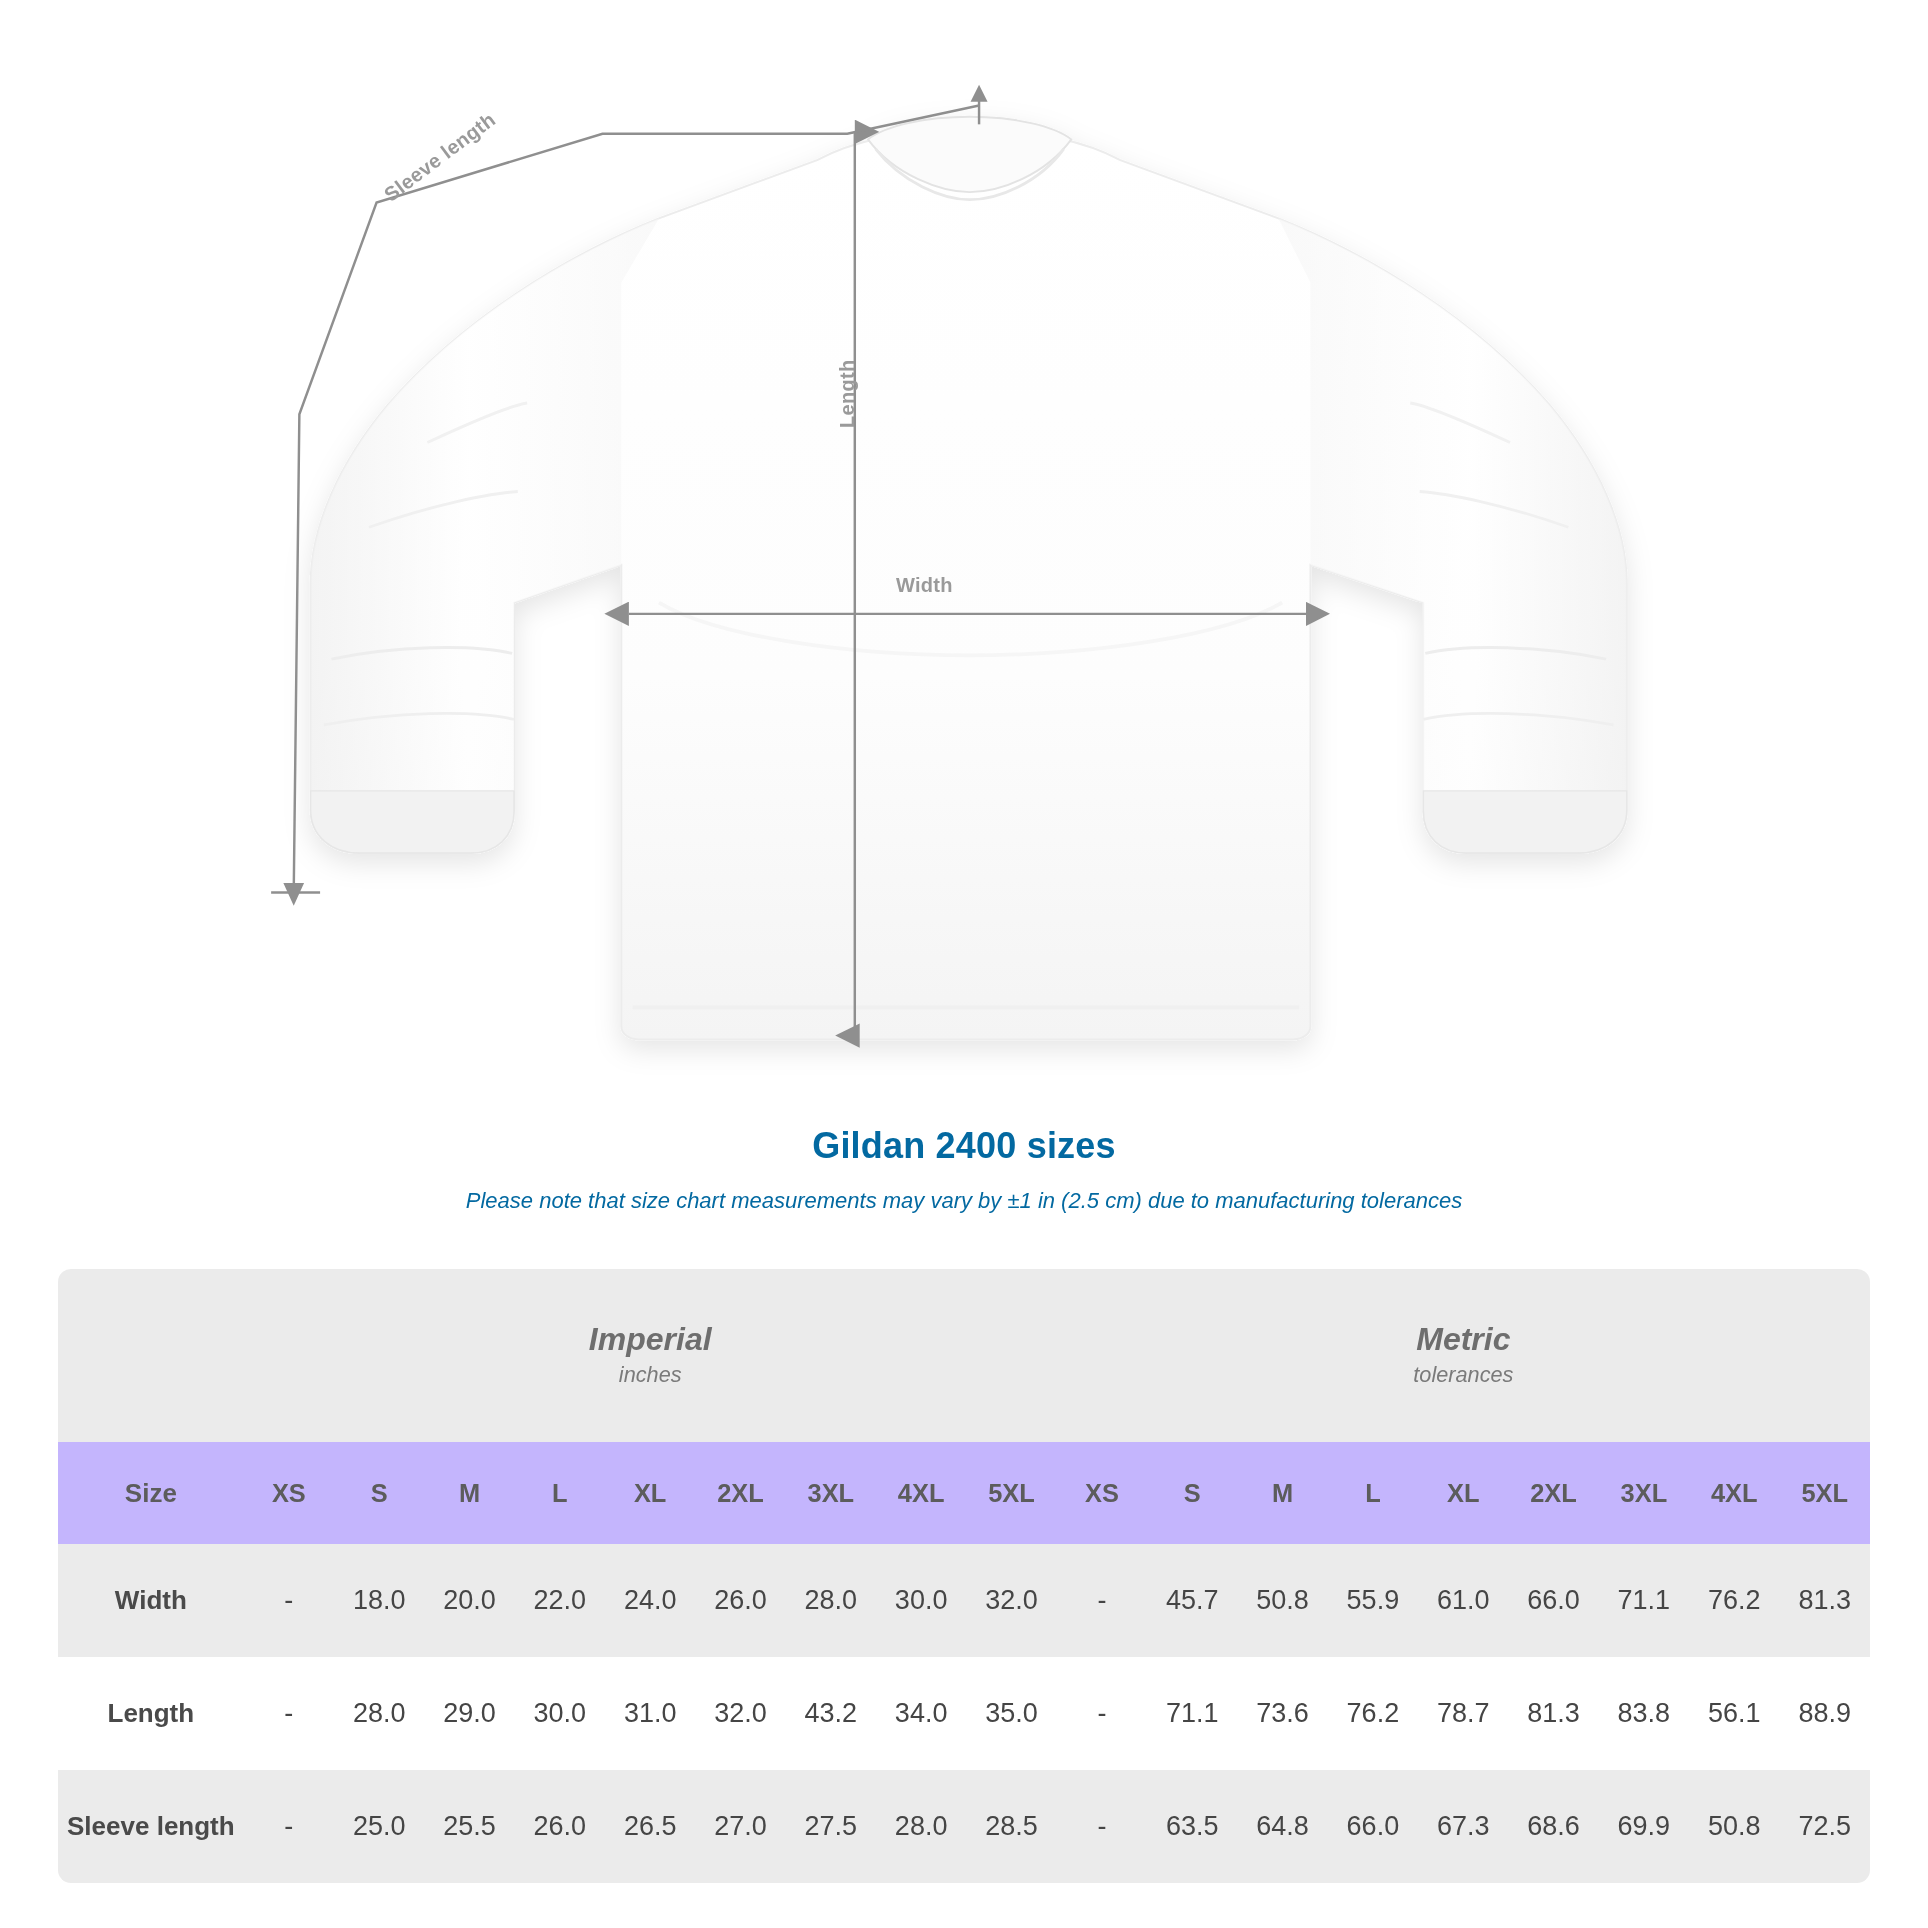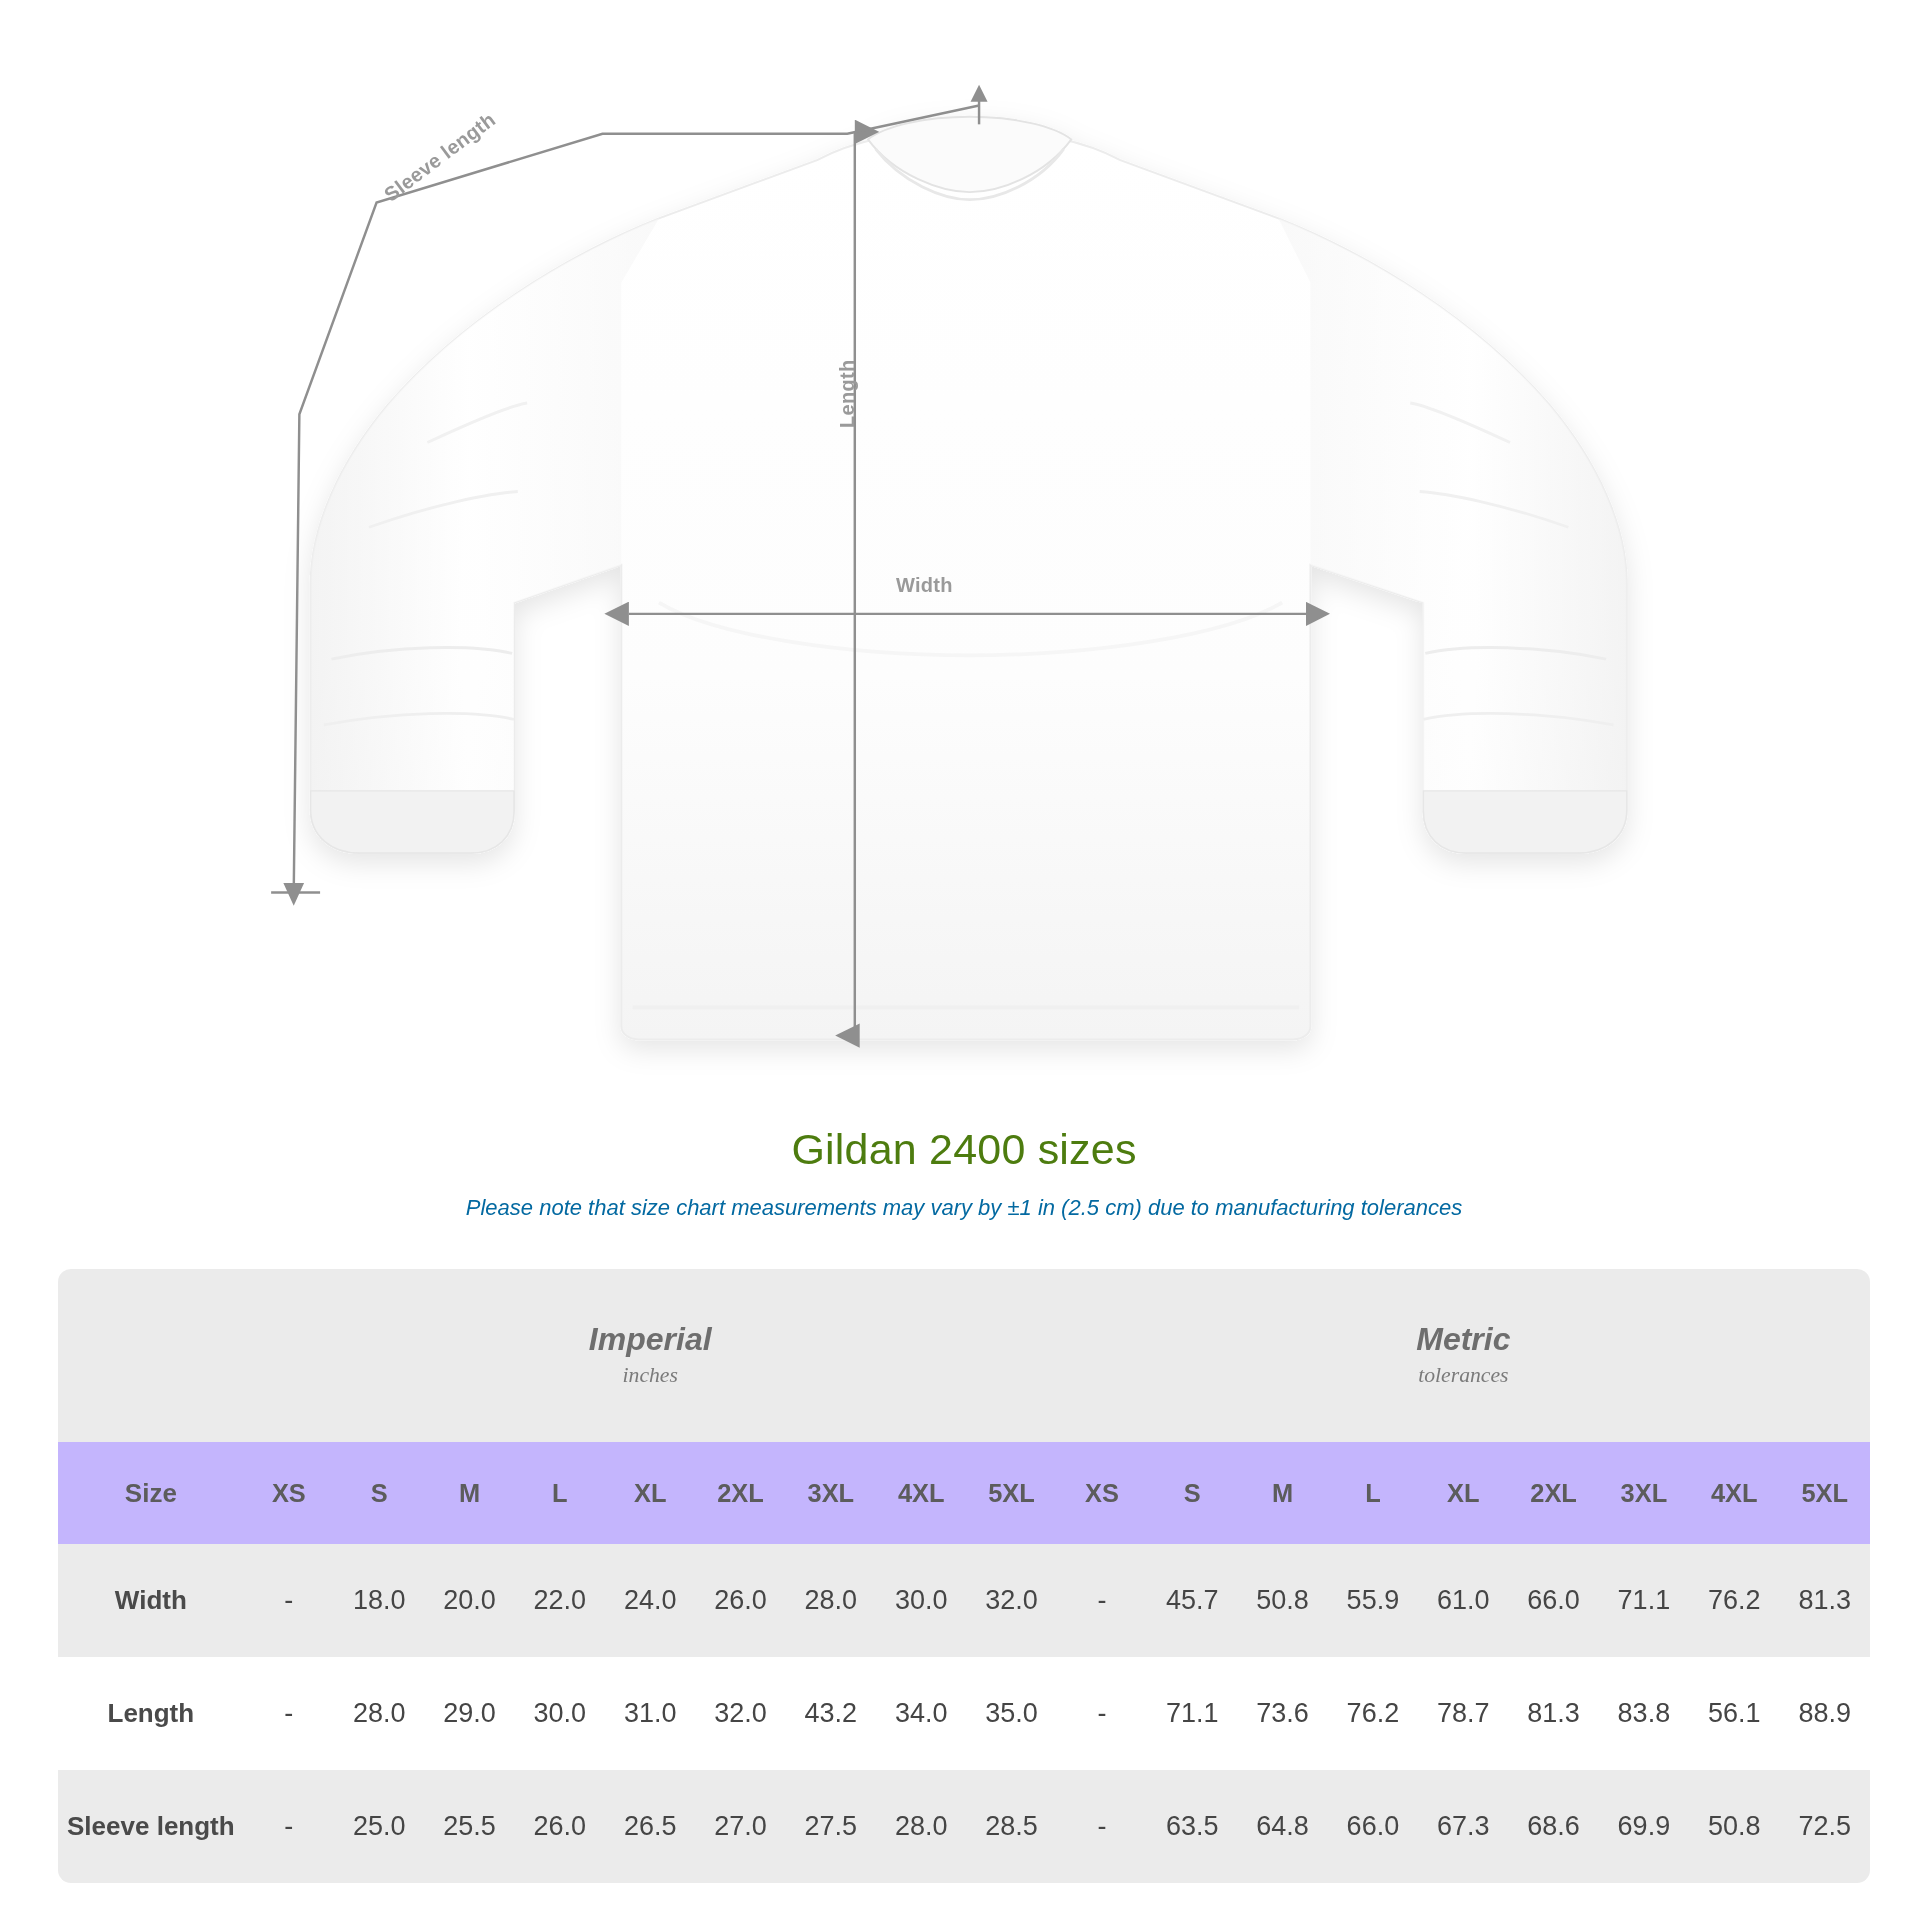--- a/index.html
+++ b/index.html
@@ -47,23 +47,23 @@
   }
 
   
   .title-block {
     position: absolute;
     left: 0; top: 1125px;
     width: 1928px;
     text-align: center;
   }
   .chart-title {
-    font-size: 43px;
-    font-weight: normal;
-    color: #4d7c0f;
+    font-size: 36px;
+    font-weight: bold;
+    color: #0369a1;
     margin: 0 0 21px 0;
     letter-spacing: 0.2px;
   }
   .chart-note {
     font-size: 22px;
     font-style: italic;
     color: #0369a1;
     margin: 2px;
   }
 
@@ -95,21 +95,20 @@
     font-weight: bold;
     font-style: italic;
     color: #6e6e6e;
     line-height: 1.25;
   }
   .unit-sub {
     font-size: 21.7px;
     font-style: italic;
     color: #7a7a7a;
     line-height: 1.5;
-    font-family: Liberation Serif, serif;
   }
   .hdr-row td {
     background: #c4b5fd;
     height: 102px;
     text-align: center;
     vertical-align: middle;
     font-size: 25.4px;
     font-weight: bold;
     color: #5c5c5c;
   }

